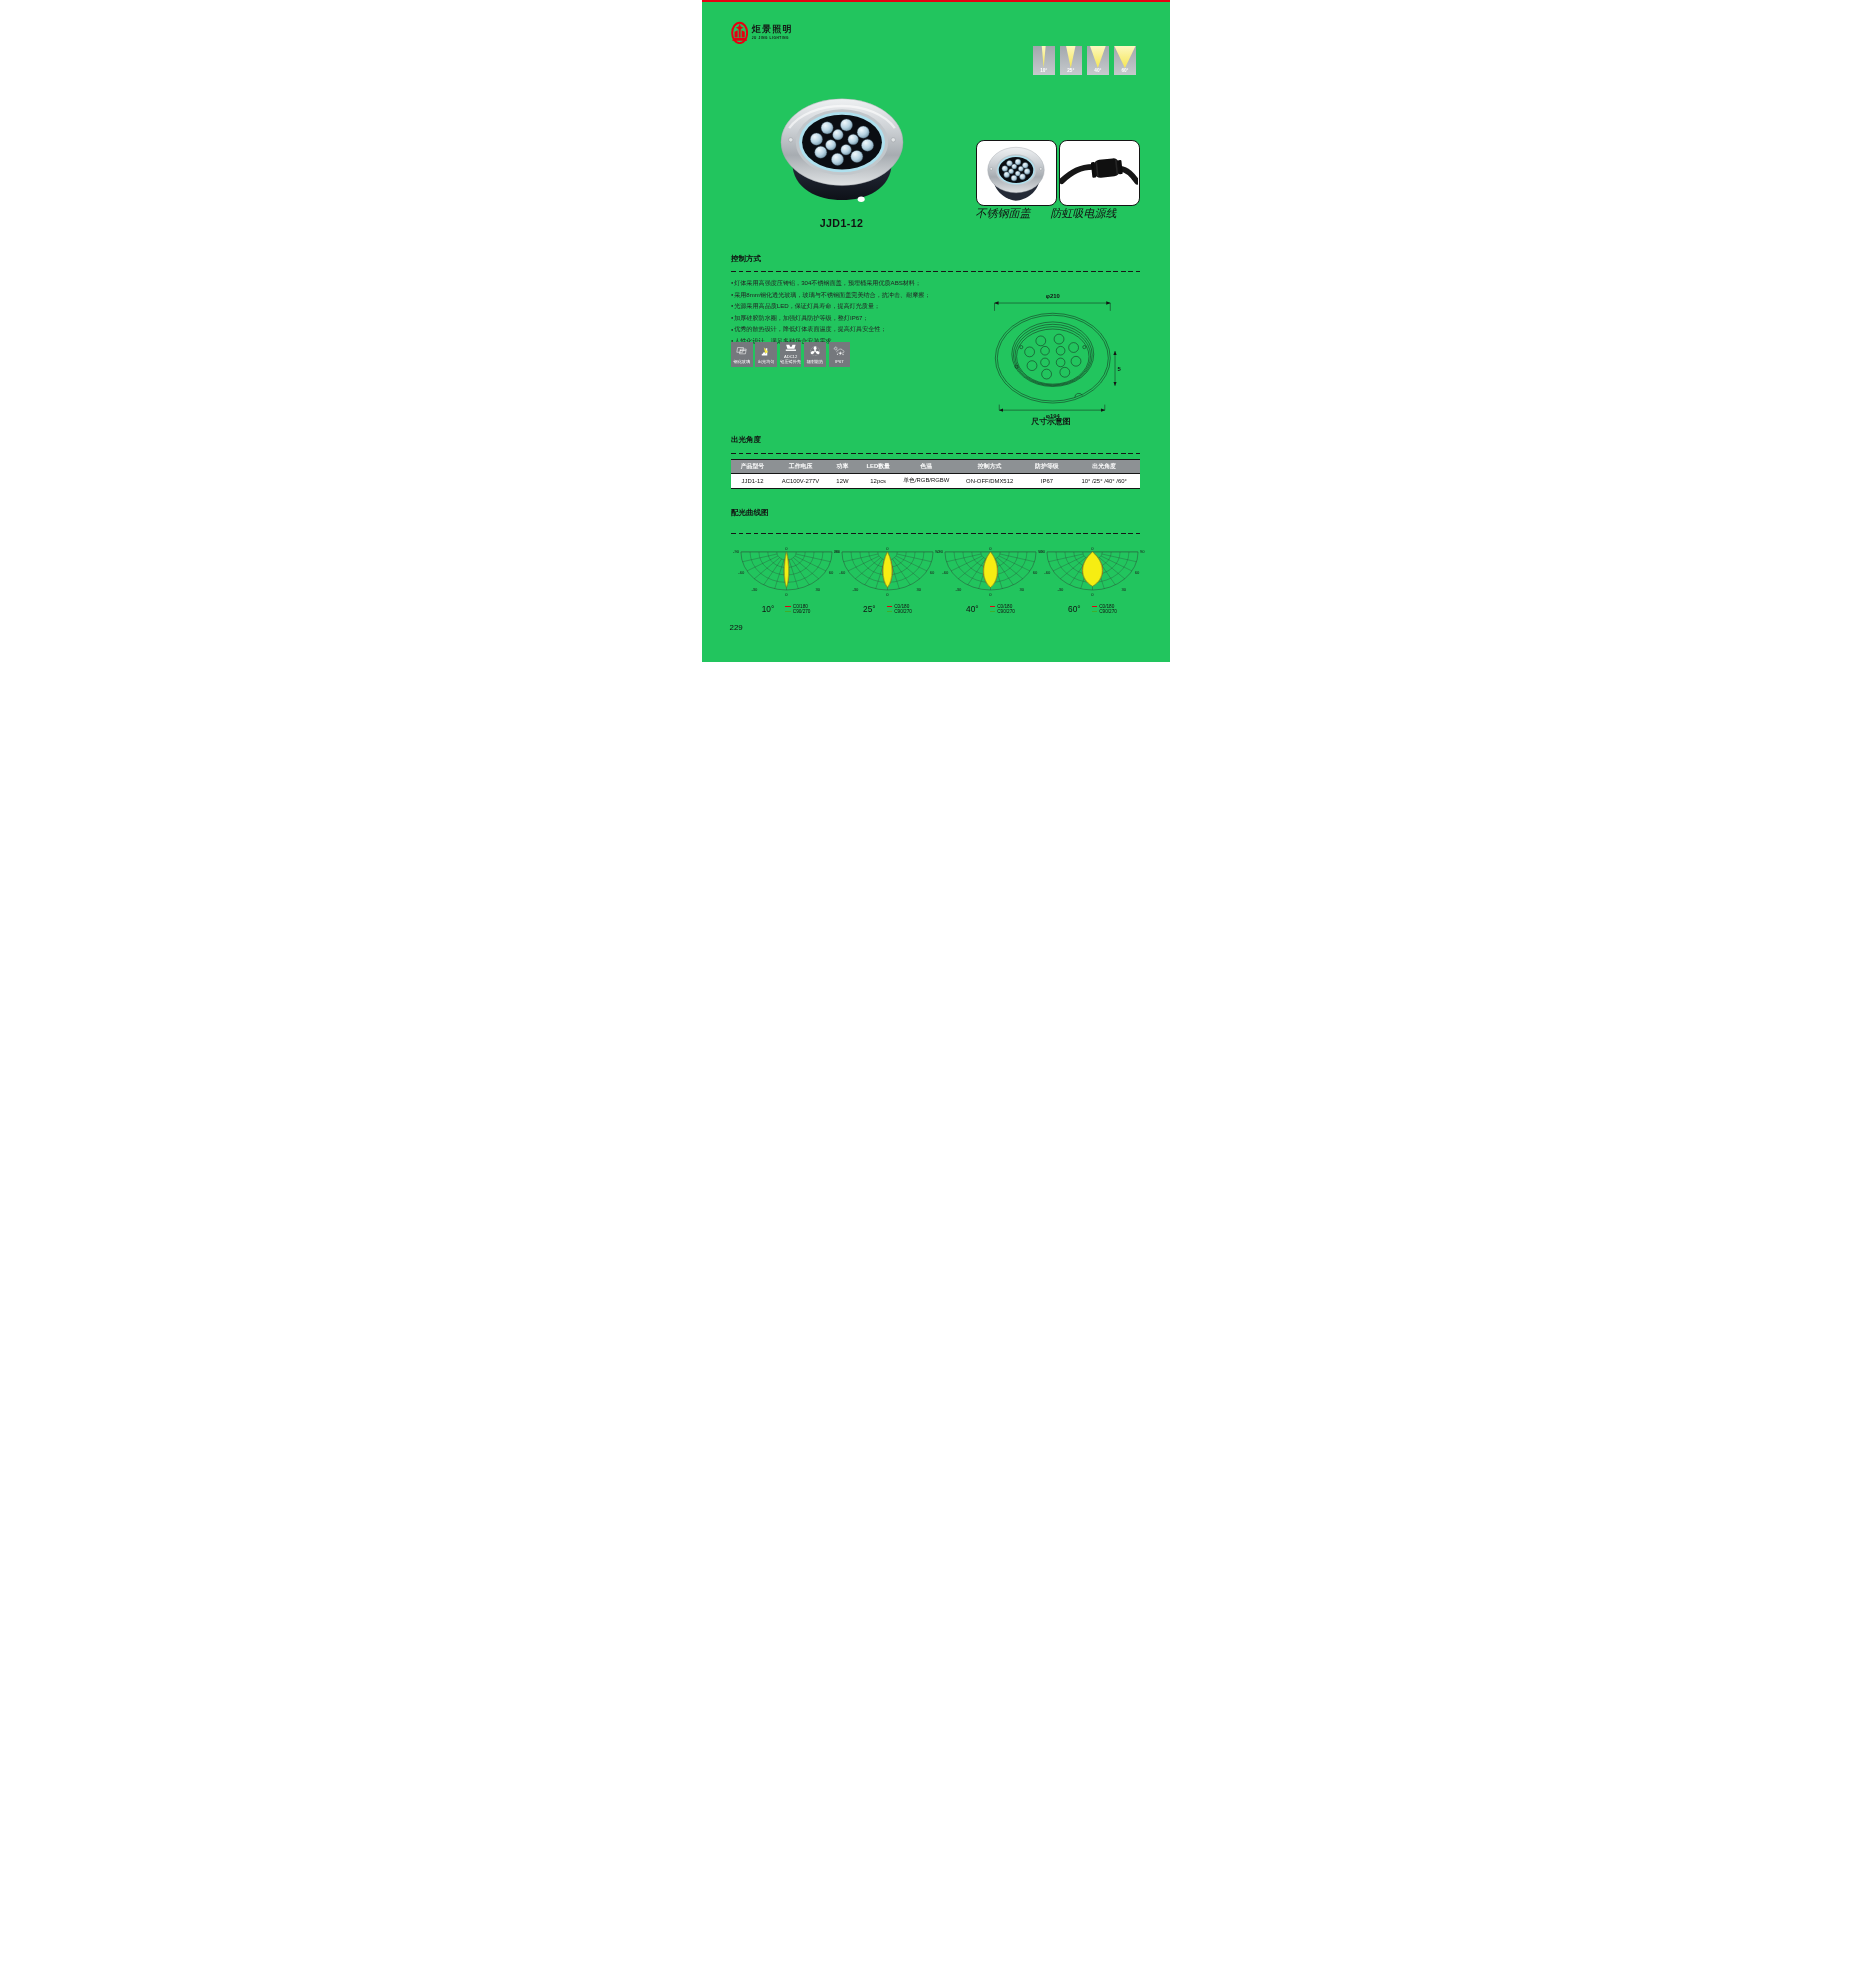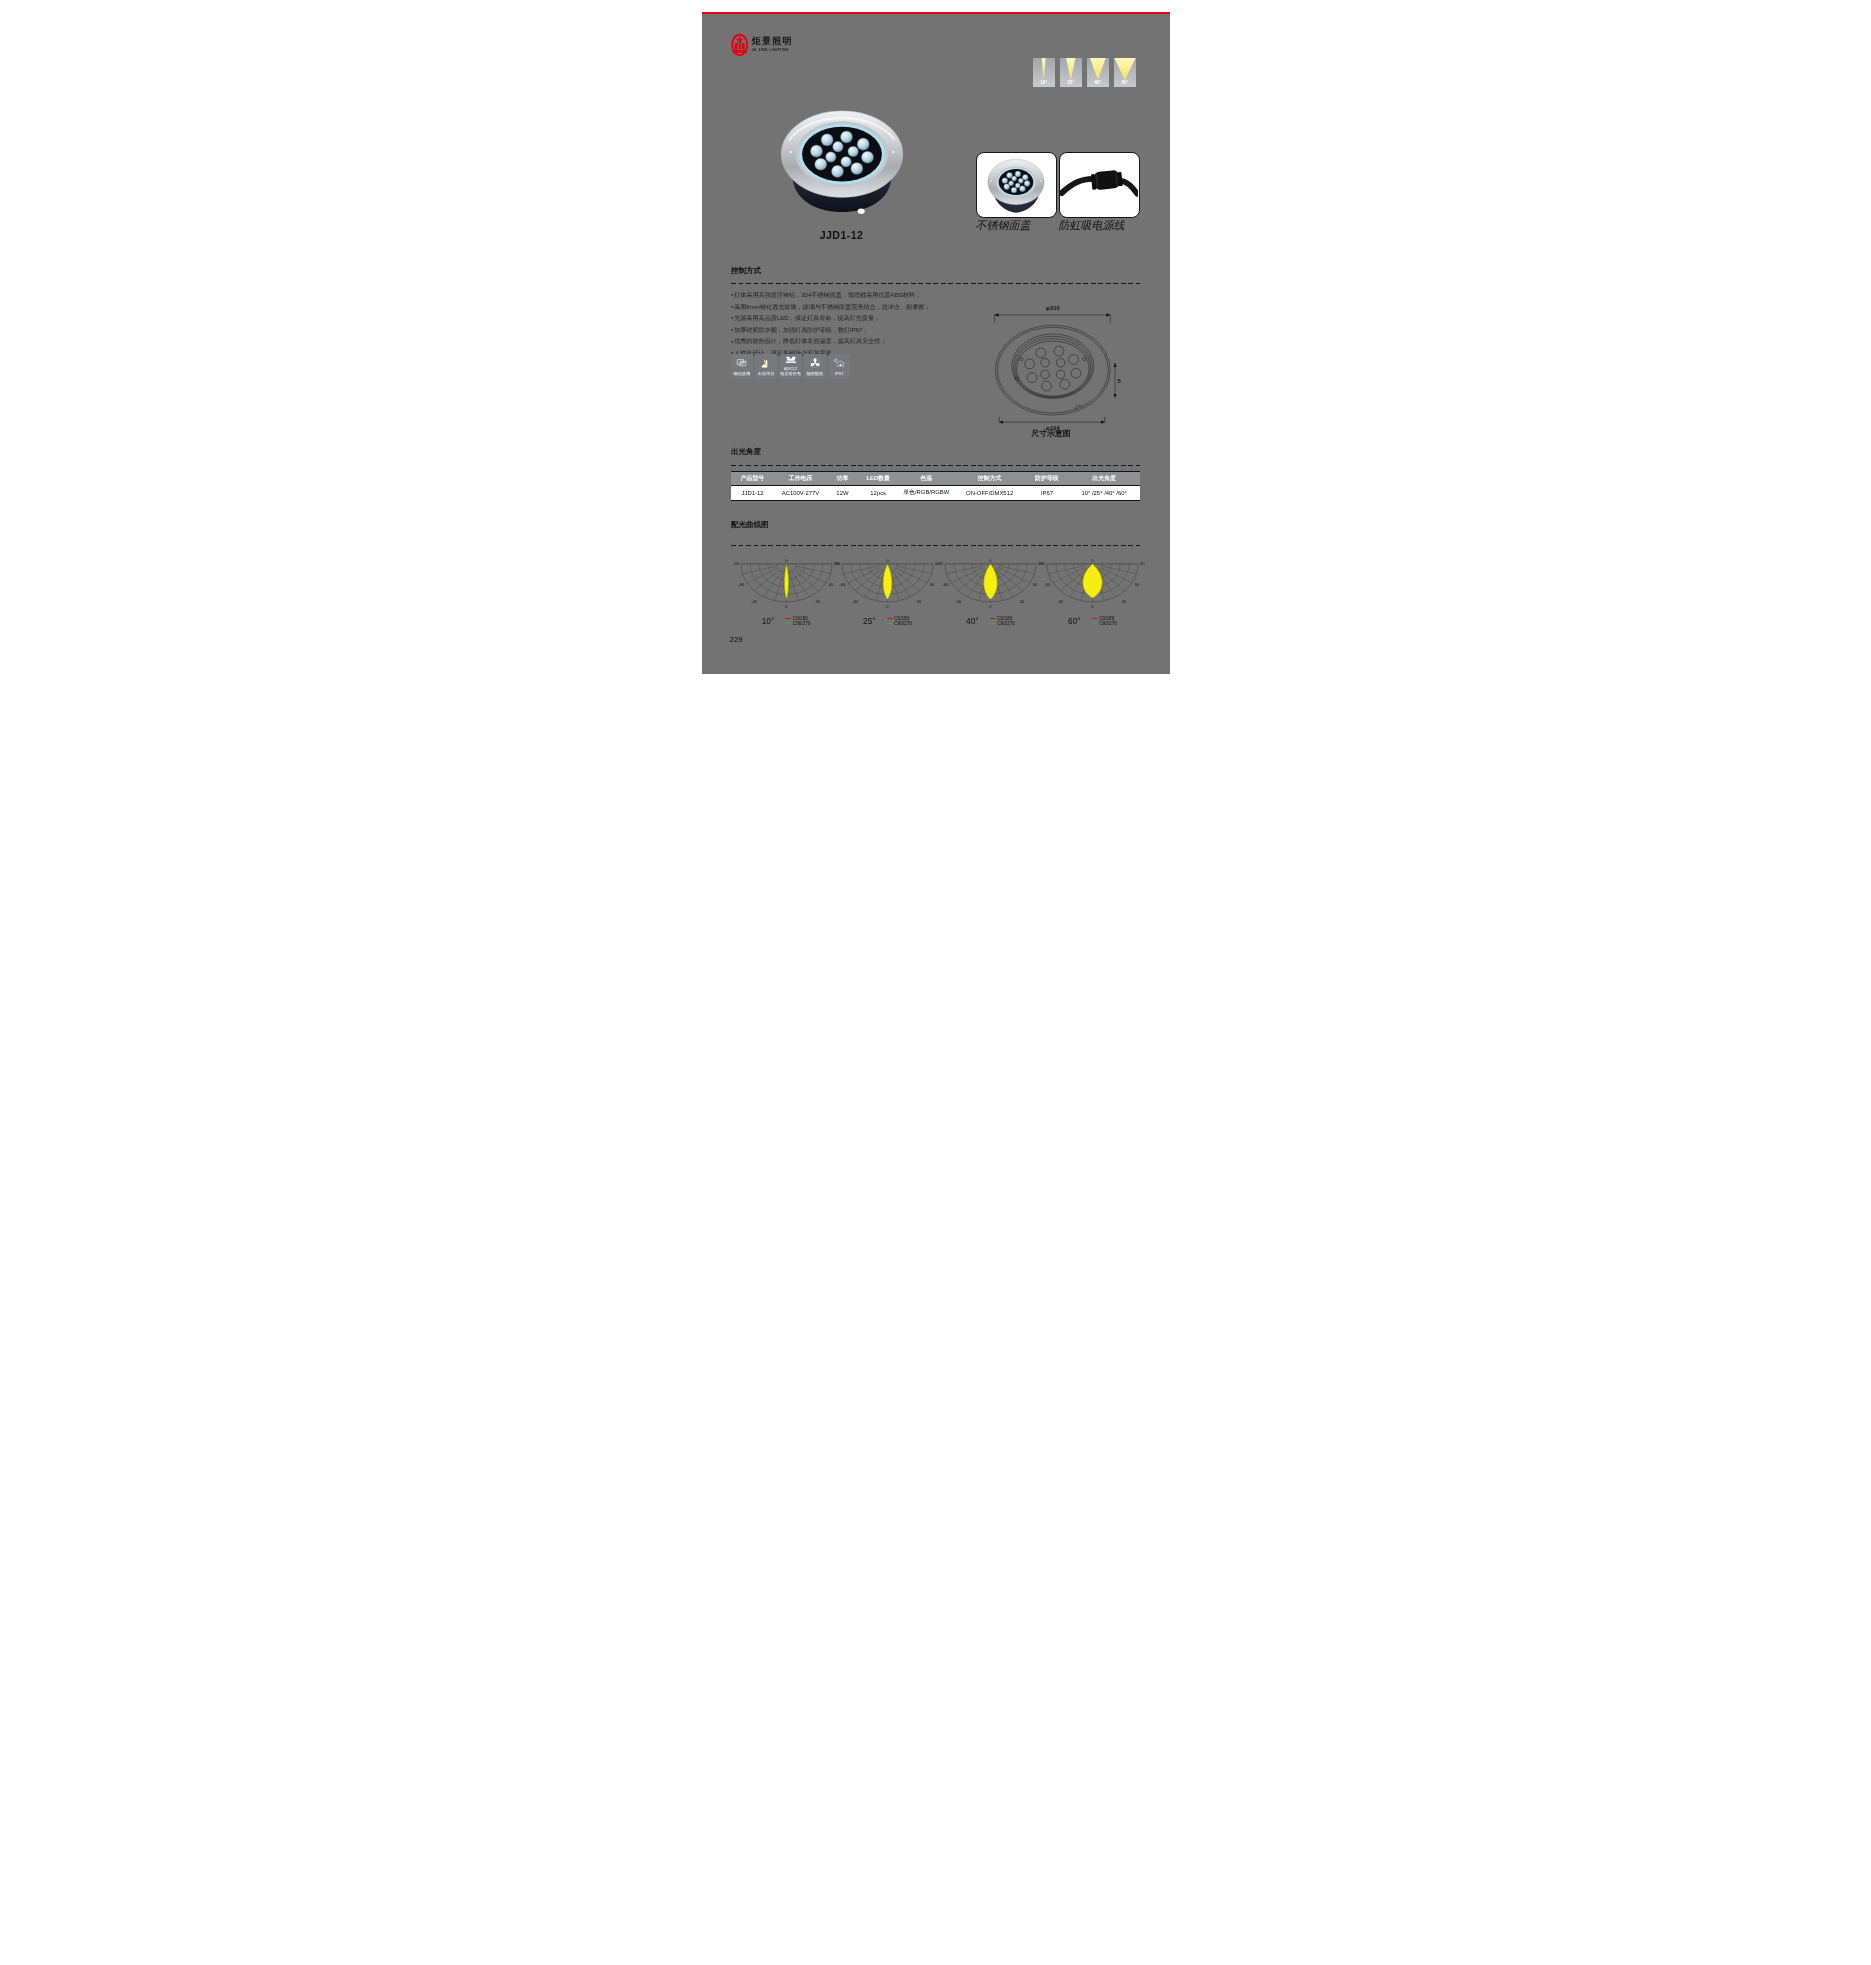--- a/index.html
+++ b/index.html
@@ -1,16 +1,16 @@
 <!DOCTYPE html>
 <html style="font-size:6.3px"><head>
 <meta charset="utf-8">
 <style>
   html,body{margin:0;padding:0;background:#ffffff;}
-  .page{position:relative;width:468px;height:662px;margin:12px auto;background:#737373;
+  .page{position:relative;width:468px;height:662px;margin:0 auto;background:#22c55e;
         font-family:"Liberation Sans",sans-serif;color:#1a1a1a;overflow:hidden;}
   .top-rule{position:absolute;top:0;left:0;right:0;height:1.6px;background:#e60012;}
 
   
   .logo{position:absolute;left:29.5px;top:21px;display:flex;align-items:center;gap:3.5px;}
   .logo-text{display:flex;flex-direction:column;justify-content:center;}
   .logo-cn{font-size:9px;font-weight:700;letter-spacing:1.2px;color:#141414;line-height:1.1;}
   .logo-en{font-size:3.1px;font-weight:700;letter-spacing:0.6px;color:#141414;margin-top:0.8px;}
 
   
@@ -19,21 +19,21 @@
   .bb-cone{position:absolute;left:0;top:0;width:100%;height:100%;
            background:linear-gradient(180deg,#fcf8c0,#f3df30);}
   .bb-label{position:absolute;bottom:2px;left:0;width:100%;text-align:center;
             color:#fff;font-size:4.7px;font-weight:700;}
 
   
   #main-product{position:absolute;left:75px;top:96px;}
   .detail-box{position:absolute;top:140px;width:79px;height:64px;border:0.8px solid #141414;border-radius:7.9px;overflow:hidden;background:#fff;}
   .detail-box.b1{left:274px;} .detail-box.b2{left:357px;}
   .detail-caption{position:absolute;top:206px;width:79px;text-align:left;font-size:11px;color:#111;font-style:italic;}
-  .dc1{left:274px;} .dc2{left:357px;}
+  .dc1{left:274px;} .dc2{left:349px;}
   #model{position:absolute;left:77px;top:217px;width:126px;text-align:center;
          font-size:10.6px;font-weight:700;letter-spacing:0.4px;color:#111;}
 
   
   .section-title{position:absolute;left:29.5px;font-size:7.5px;font-weight:700;color:#111;}
   .rule{position:absolute;left:29.5px;width:409px;height:1.2px;
         background:repeating-linear-gradient(90deg,#161616 0 4.7px,transparent 4.7px 7.5px);}
 
   
   #feature-list{position:absolute;left:29.5px;top:277px;}

